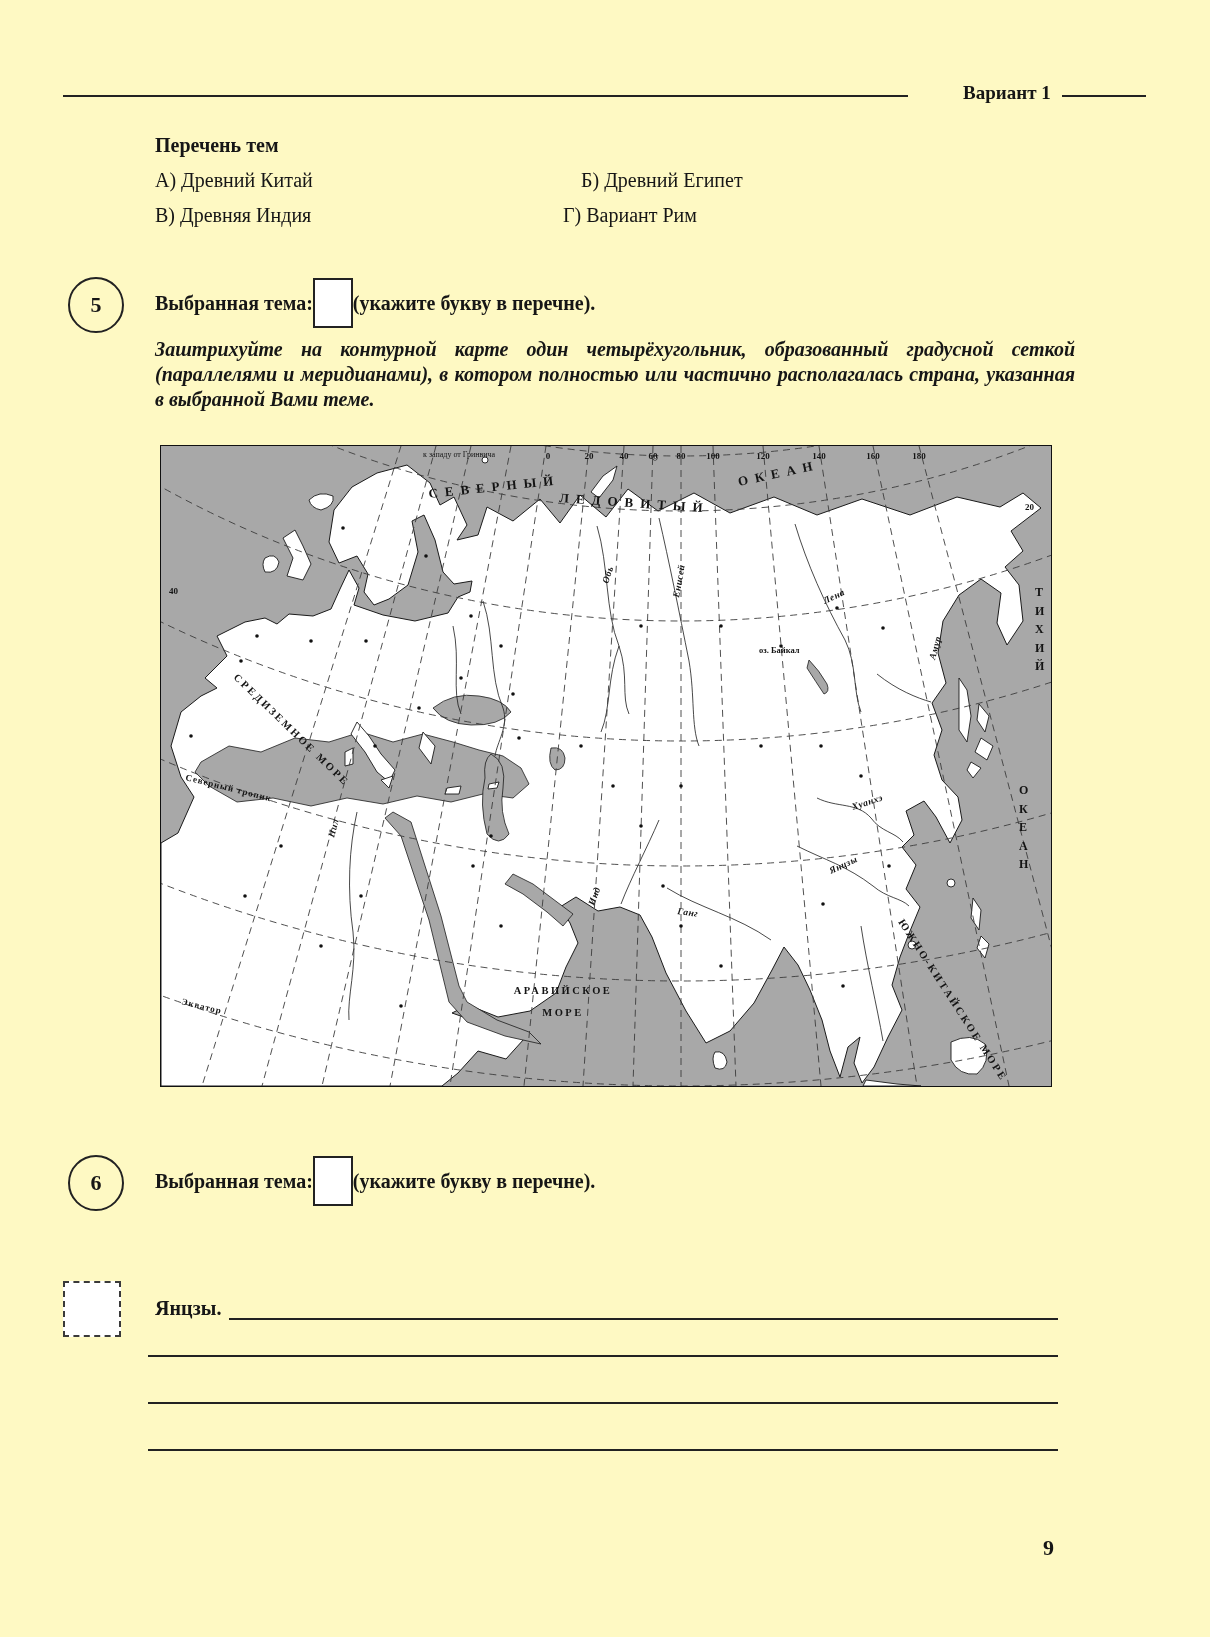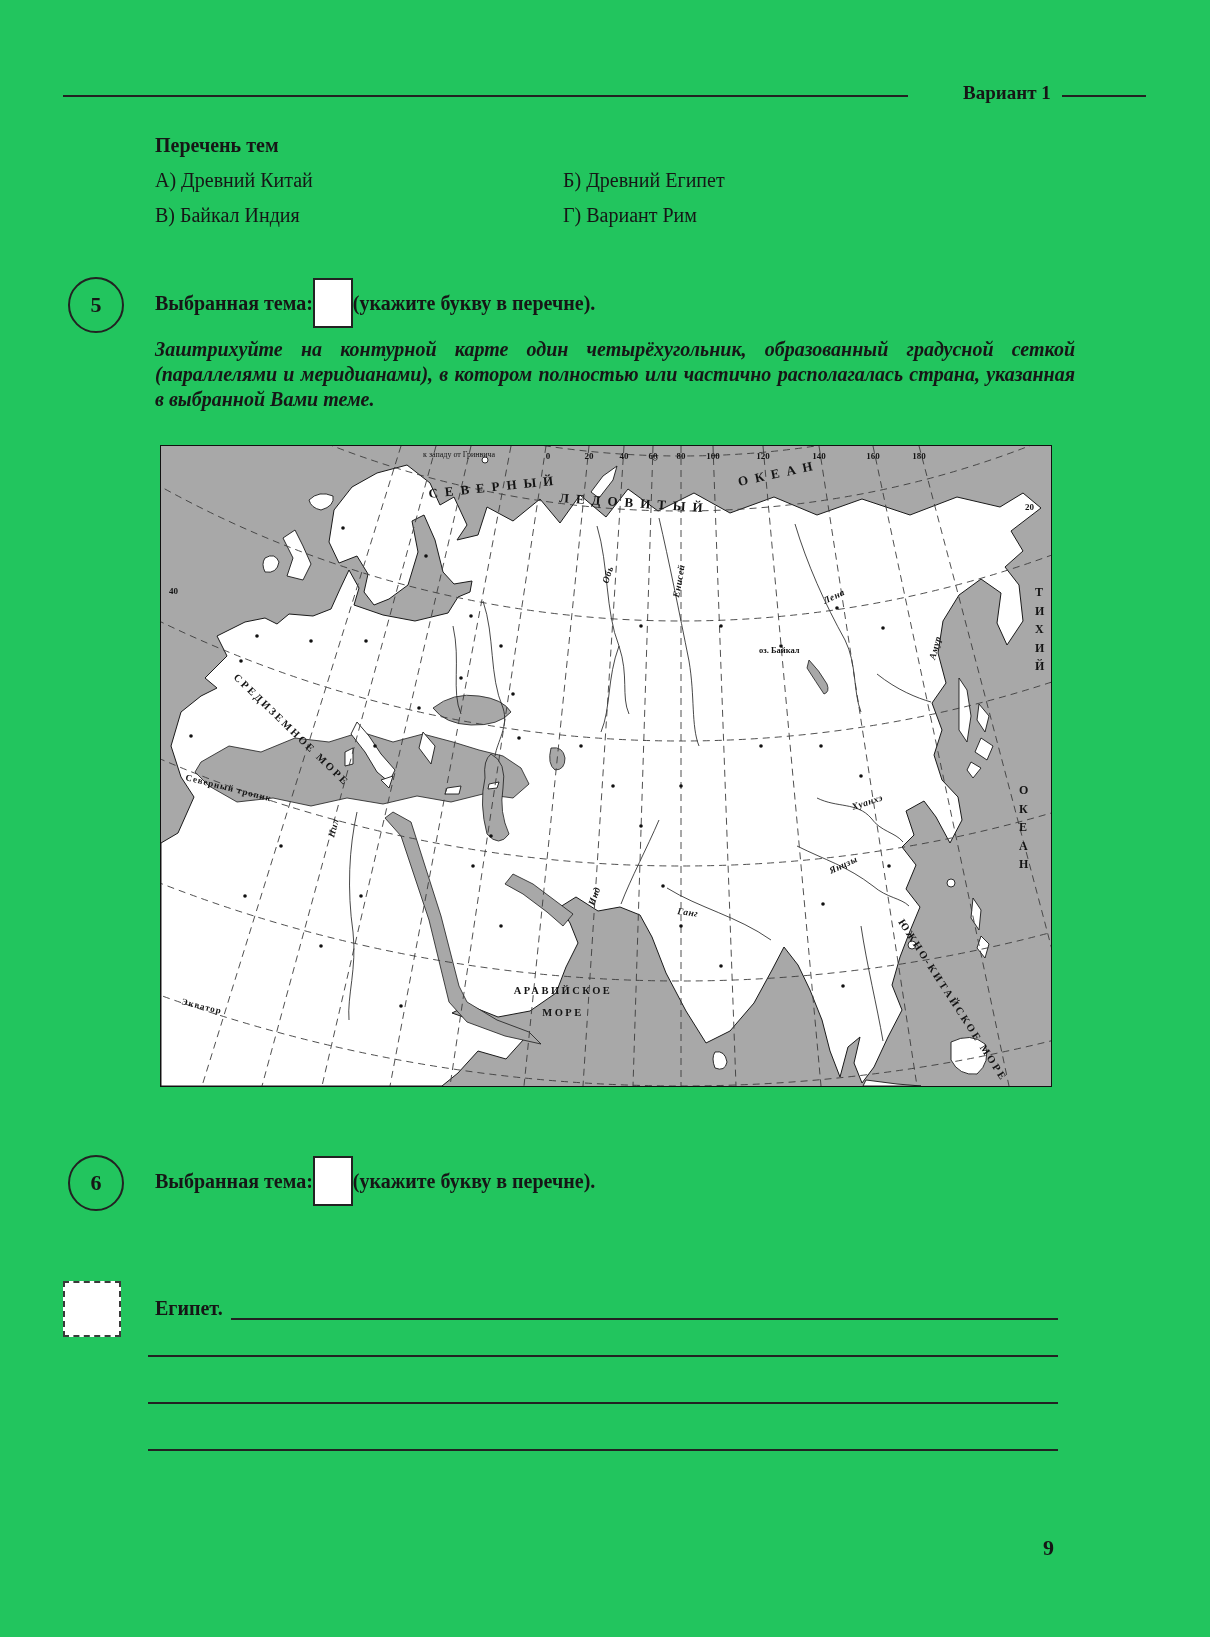--- a/index.html
+++ b/index.html
@@ -1,16 +1,16 @@
 <!DOCTYPE html>
 <html><head>
 <meta charset="utf-8">
 <style>
   html,body { margin:0; padding:0; background:#e9e9e9; }
-  .page { position:relative; width:1210px; height:1637px; background:#22c55e;
+  .page { position:relative; width:1210px; height:1637px; background:#fef9c3;
           font-family:"Liberation Serif", serif; color:#161616; overflow:hidden; margin:0 auto; }
   .hline { position:absolute; border-top:2px solid #222; }
   .variant { position:absolute; font-size:19px; font-weight:bold; white-space:nowrap; }
   .topics-title { position:absolute; font-size:20px; font-weight:bold; }
   .topic { position:absolute; font-size:20px; font-weight:normal; white-space:nowrap; }
   .qcircle { position:absolute; width:52px; height:52px; border:2px solid #222; border-radius:50%;
              display:flex; align-items:center; justify-content:center; font-size:22px; font-weight:bold; }
   .prompt { position:absolute; height:52px; display:flex; align-items:center; 
             font-size:20px; font-weight:bold; white-space:nowrap; }
   .answer-box { width:36px; height:46px; border:2px solid #222; display:inline-block; background:#fff; }
@@ -44,22 +44,22 @@
 <body>
 
 <div class="page">
 
   <div class="hline" style="left:63px; top:95px; width:845px;"></div>
   <div class="variant" style="left:963px; top:82px;">Вариант 1</div>
   <div class="hline" style="left:1062px; top:95px; width:84px;"></div>
 
   <div class="topics-title" style="left:155px; top:134px;">Перечень тем</div>
   <div class="topic" style="left:155px; top:169px;"><span>А)</span>&nbsp;<span>Древний Китай</span></div>
-  <div class="topic" style="left:563px; top:169px;"><span>Б)</span>&nbsp;<span>Древний Египет</span></div>
-  <div class="topic" style="left:155px; top:204px;"><span>В)</span>&nbsp;<span>Байкал Индия</span></div>
+  <div class="topic" style="left:581px; top:169px;"><span>Б)</span>&nbsp;<span>Древний Египет</span></div>
+  <div class="topic" style="left:155px; top:204px;"><span>В)</span>&nbsp;<span>Древняя Индия</span></div>
   <div class="topic" style="left:563px; top:204px;"><span>Г)</span>&nbsp;<span>Вариант Рим</span></div>
 
   <div class="qcircle" style="left:68px; top:277px;">
       <span>5</span>
     </div>
   <div class="prompt" style="left:155px; top:277px;">
     <span>Выбранная тема:</span>
     <span class="answer-box"></span>
     <span>(укажите букву в перечне).</span>
   </div>
@@ -267,21 +267,21 @@
       <span>6</span>
     </div>
   <div class="prompt" style="left:155px; top:1155px;">
     <span>Выбранная тема:</span>
     <span class="answer-box"></span>
     <span>(укажите букву в перечне).</span>
   </div>
 
   <div class="dashed-box" style="left:63px; top:1281px; width:54px; height:52px;"></div>
   <div class="answer-row" style="left:155px; top:1292px; width:903px;">
-    <span>Египет.</span>
+    <span>Янцзы.</span>
     <span class="answer-fill"></span>
   </div>
   <div class="wline" style="left:148px; top:1355px; width:910px;"></div>
   <div class="wline" style="left:148px; top:1402px; width:910px;"></div>
   <div class="wline" style="left:148px; top:1449px; width:910px;"></div>
 
   <div class="pagenum" style="left:1043px; top:1535px;">9</div>
 </div>
 
 </body></html>

